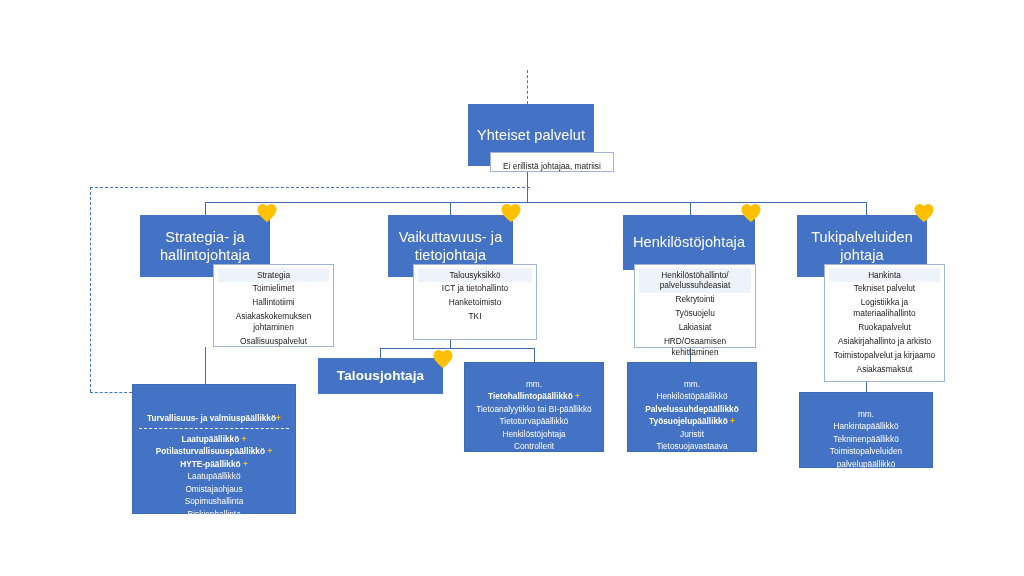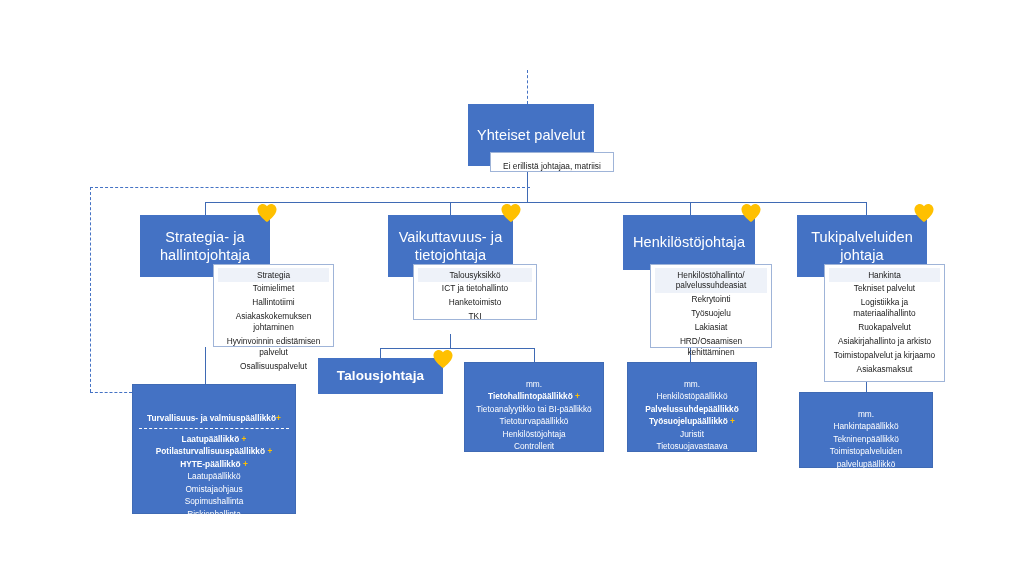--- a/index.html
+++ b/index.html
@@ -138,21 +138,20 @@
     <div class="title">Strategia- ja hallintojohtaja</div>
   </div>
   <svg class="heart" style="left:256px;top:203px;" viewBox="0 0 24 22">
     <path d="M12 21 C12 21 1.5 13.5 1.5 7.2 C1.5 3.6 4.2 1 7.4 1 C9.6 1 11.2 2.2 12 3.6 C12.8 2.2 14.4 1 16.6 1 C19.8 1 22.5 3.6 22.5 7.2 C22.5 13.5 12 21 12 21 Z" fill="#FFC000"></path>
   </svg>
   <div class="listpanel" style="left:165px;top:264px;width:121px;height:83px;margin-left:48px;">
     <div class="row first">Strategia</div>
     <div class="row">Toimielimet</div>
     <div class="row">Hallintotiimi</div>
     <div class="row">Asiakaskokemuksen johtaminen</div>
-    <div class="row">Hyvinvoinnin edistämisen palvelut</div>
     <div class="row">Osallisuuspalvelut</div>
   </div>
   <div class="detailpanel" style="left:132px;top:384px;width:164px;height:130px;">
     <div class="row bold">
       <span>Turvallisuus- ja valmiuspäällikkö</span><span class="plus">+</span>
     </div>
     <div class="sep"></div>
     <div class="row bold"><span>Laatupäällikkö</span> <span class="plus">+</span></div>
     <div class="row bold"><span>Potilasturvallisuuspäällikkö</span> <span class="plus">+</span></div>
     <div class="row bold"><span>HYTE-päällikkö</span> <span class="plus">+</span></div>
@@ -161,21 +160,21 @@
     <div class="row">Sopimushallinta</div>
     <div class="row">Riskienhallinta</div>
   </div>
 
   <div class="bluebox" style="left:388px;top:215px;width:125px;height:62px;">
     <div class="title">Vaikuttavuus- ja tietojohtaja</div>
   </div>
   <svg class="heart" style="left:500px;top:203px;" viewBox="0 0 24 22">
     <path d="M12 21 C12 21 1.5 13.5 1.5 7.2 C1.5 3.6 4.2 1 7.4 1 C9.6 1 11.2 2.2 12 3.6 C12.8 2.2 14.4 1 16.6 1 C19.8 1 22.5 3.6 22.5 7.2 C22.5 13.5 12 21 12 21 Z" fill="#FFC000"></path>
   </svg>
-  <div class="listpanel" style="left:413px;top:264px;width:124px;height:56px;">
+  <div class="listpanel" style="left:413px;top:264px;width:124px;height:76px;">
     <div class="row first">Talousyksikkö</div>
     <div class="row">ICT ja tietohallinto</div>
     <div class="row">Hanketoimisto</div>
     <div class="row">TKI</div>
   </div>
   <div class="bluebox" id="box-talousjohtaja" style="left:318px;top:358px;width:125px;height:36px;">
     <div class="title">Talousjohtaja</div>
   </div>
   <svg class="heart" style="left:432px;top:349px;" viewBox="0 0 24 22">
     <path d="M12 21 C12 21 1.5 13.5 1.5 7.2 C1.5 3.6 4.2 1 7.4 1 C9.6 1 11.2 2.2 12 3.6 C12.8 2.2 14.4 1 16.6 1 C19.8 1 22.5 3.6 22.5 7.2 C22.5 13.5 12 21 12 21 Z" fill="#FFC000"></path>
@@ -188,21 +187,21 @@
     <div class="row">Henkilöstöjohtaja</div>
     <div class="row">Controllerit</div>
   </div>
 
   <div class="bluebox" style="left:623px;top:215px;width:132px;height:55px;">
     <div class="title">Henkilöstöjohtaja</div>
   </div>
   <svg class="heart" style="left:740px;top:203px;" viewBox="0 0 24 22">
     <path d="M12 21 C12 21 1.5 13.5 1.5 7.2 C1.5 3.6 4.2 1 7.4 1 C9.6 1 11.2 2.2 12 3.6 C12.8 2.2 14.4 1 16.6 1 C19.8 1 22.5 3.6 22.5 7.2 C22.5 13.5 12 21 12 21 Z" fill="#FFC000"></path>
   </svg>
-  <div class="listpanel" style="left:650px;top:264px;width:122px;height:84px;">
+  <div class="listpanel" style="left:634px;top:264px;width:122px;height:84px;">
     <div class="row first">Henkilöstöhallinto/ palvelussuhdeasiat</div>
     <div class="row">Rekrytointi</div>
     <div class="row">Työsuojelu</div>
     <div class="row">Lakiasiat</div>
     <div class="row">HRD/Osaamisen kehittäminen</div>
   </div>
   <div class="detailpanel" style="left:627px;top:362px;width:130px;height:90px;">
     <div class="row">mm.</div>
     <div class="row">Henkilöstöpäällikkö</div>
     <div class="row bold">Palvelussuhdepäällikkö</div>

